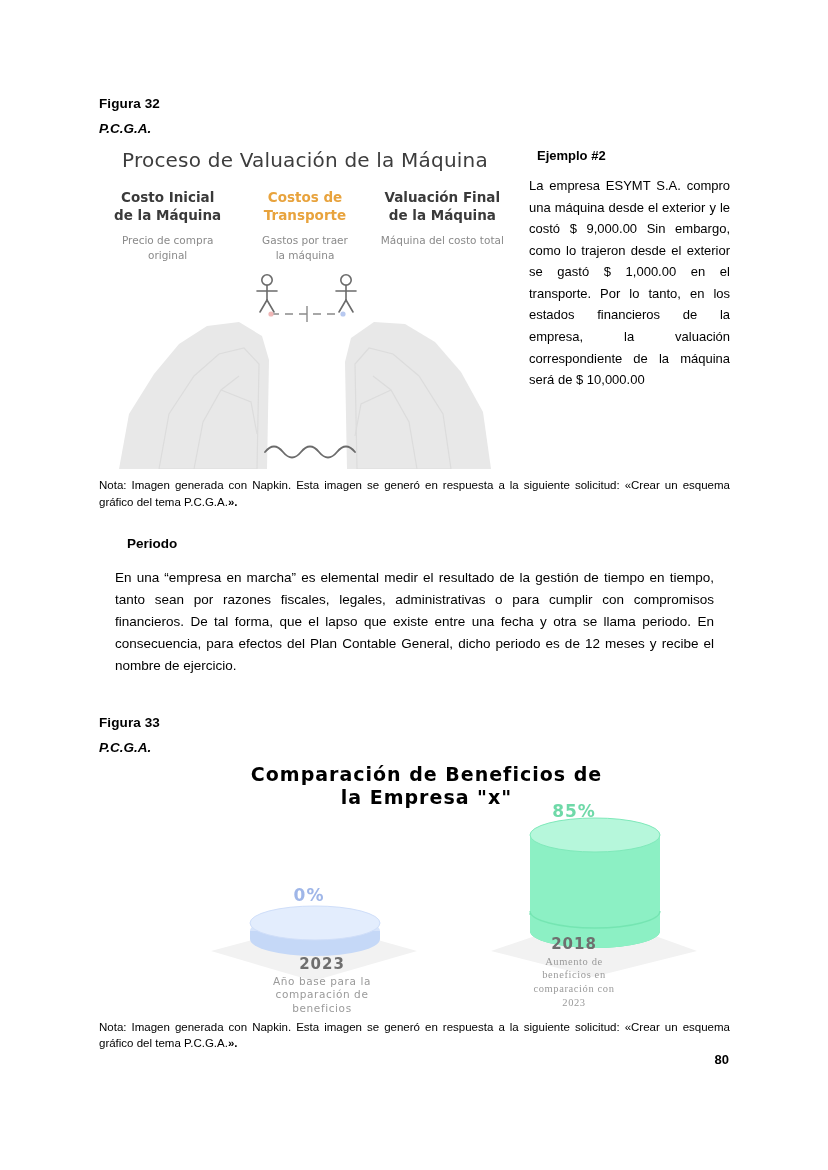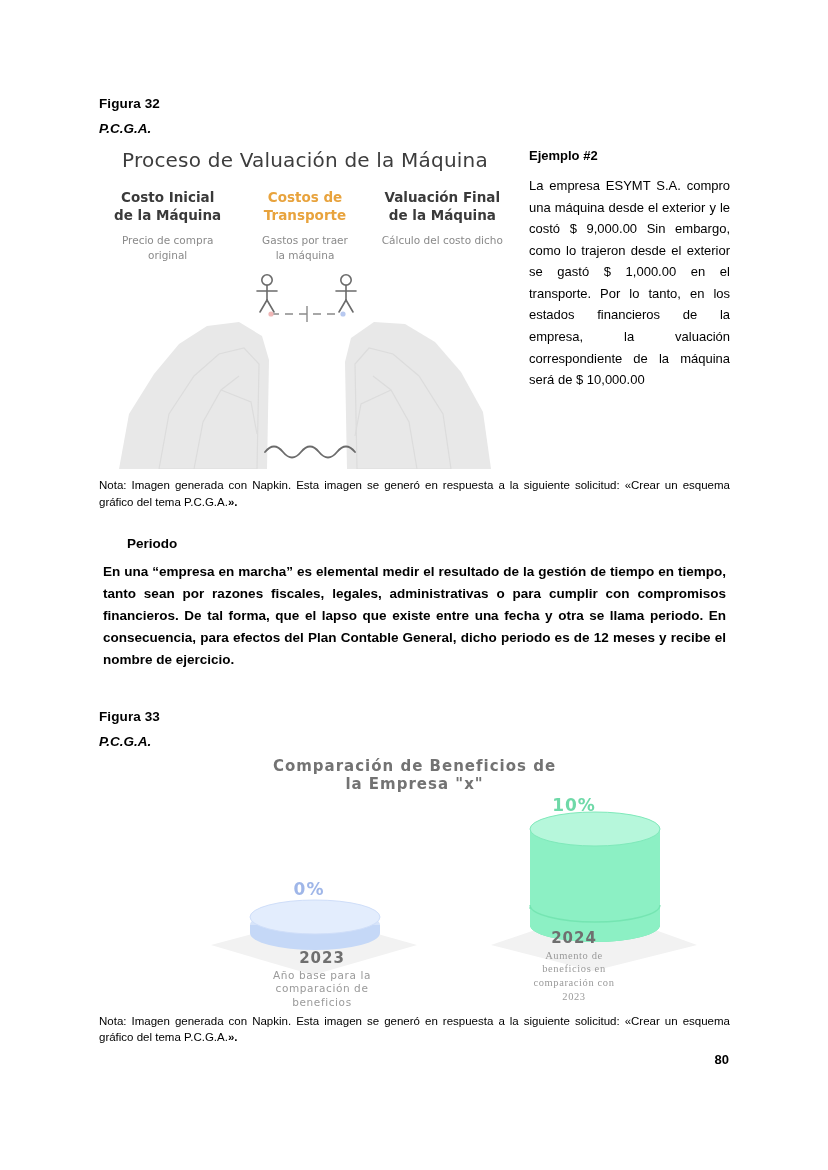--- a/index.html
+++ b/index.html
@@ -52,22 +52,21 @@
   .section-head {
     font-size: 13.5px;
     font-weight: bold;
     margin: 26px 0 10px 0;
     padding-left: 28px;
   }
   .body-par {
     font-size: 13.5px;
     line-height: 1.62;
     text-align: justify;
-    margin: 4px;
-    font-weight: bold;
+    margin: 16px;
   }
 
   
   .fig32-row {
     display: flex;
     align-items: flex-start;
     gap: 18px;
   }
   .fig32-graphic {
     position: relative;
@@ -76,21 +75,21 @@
     flex: 0 0 412px;
   }
   .ex-col {
     width: 201px;
     flex: 0 0 201px;
     padding-top: 4px;
   }
   .ex-title {
     font-size: 13px;
     font-weight: bold;
-    margin: 0 0 12px 0;
+    margin: 0 0 12px 8px;
   }
   .ex-body {
     font-size: 13px;
     line-height: 1.66;
     text-align: justify;
     margin: 0;
   }
 
   
   .np-title {
@@ -130,26 +129,26 @@
 
   
   .fig33-graphic {
     position: relative;
     width: 631px;
     height: 248px;
     margin-top: 6px;
   }
   .np2-title {
     position: absolute;
-    left: 0; top: 0;
+    left: 12px; top: 0;
     width: 631px;
     text-align: center;
-    font-size: 15px;
-    font-weight: bold;
-    color: #737373;
+    font-size: 19px;
+    font-weight: bold;
+    color: #000000;
     font-family: "DejaVu Sans", sans-serif;
     letter-spacing: 1px;
     line-height: 1.25;
   }
   .np2-lbl {
     position: absolute;
     text-align: center;
     font-family: "DejaVu Sans", sans-serif;
   }
   .lbl-2023 { left: 108px; top: 192px; width: 230px; font-size: 15px; font-weight: bold; color: #6f6f6f; letter-spacing: 1px; }
@@ -186,21 +185,21 @@
             <div class="np-col">
               <div class="h">Costo Inicial<br>de la Máquina</div>
               <div class="s">Precio de compra<br>original</div>
             </div>
             <div class="np-col accent">
               <div class="h">Costos de<br>Transporte</div>
               <div class="s">Gastos por traer<br>la máquina</div>
             </div>
             <div class="np-col">
               <div class="h">Valuación Final<br>de la Máquina</div>
-              <div class="s">Cálculo del costo dicho</div>
+              <div class="s">Máquina del costo total</div>
             </div>
           </div>
 
           <div class="np-scene">
             <svg viewBox="0 0 412 205" width="412" height="205">
 
               <path d="M20 205 L30 150 L55 110 L80 80 L108 62 L140 58 L163 72 L170 96 L168 205 Z" fill="#e8e8e8"></path>
               <path d="M60 205 L70 150 L95 112 L120 90 L145 84 L160 100 L158 205 Z" fill="none" stroke="#dcdcdc" stroke-width="1.2"></path>
               <path d="M95 205 L104 158 L122 126 L140 112" fill="none" stroke="#dcdcdc" stroke-width="1.2"></path>
               <path d="M122 126 L152 138 L158 170" fill="none" stroke="#dcdcdc" stroke-width="1.2"></path>
@@ -269,26 +268,26 @@
           <polygon points="392,188 498,152 598,188 494,214" fill="#f2f2f2"></polygon>
 
           <ellipse cx="496" cy="168" rx="65" ry="17" fill="#6fe2ae"></ellipse>
           <path d="M431 72 v96 a65 17 0 0 0 130 0 v-96 z" fill="#8cf0c4"></path>
           <ellipse cx="496" cy="72" rx="65" ry="17" fill="#b6f7db" stroke="#7fe9ba" stroke-width="1"></ellipse>
           <line x1="431" y1="150" x2="431" y2="152" stroke="#6fe2ae" stroke-width="1"></line>
           <path d="M431 148 a65 17 0 0 0 130 0" fill="none" stroke="#6fe2ae" stroke-width="1.4" opacity=".8"></path>
         </svg>
 
         <div class="pct-0">0%</div>
-        <div class="pct-10">10%</div>
+        <div class="pct-10">85%</div>
 
         <div class="np2-lbl lbl-2023">2023</div>
         <div class="np2-lbl sub-2023">Año base para la<br>comparación de<br>beneficios</div>
 
-        <div class="np2-lbl lbl-2024">2024</div>
+        <div class="np2-lbl lbl-2024">2018</div>
         <div class="np2-lbl sub-2024">Aumento de<br>beneficios en<br>comparación con<br>2023</div>
       </div>
 
       <p class="note"><span>Nota: Imagen generada con Napkin. Esta imagen se generó en respuesta a la siguiente solicitud: «Crear un esquema gráfico del tema P.C.G.A.</span><b>».</b></p>
     </div>
 
   </div>
 
   <div class="page-num">80</div>
 </div>

